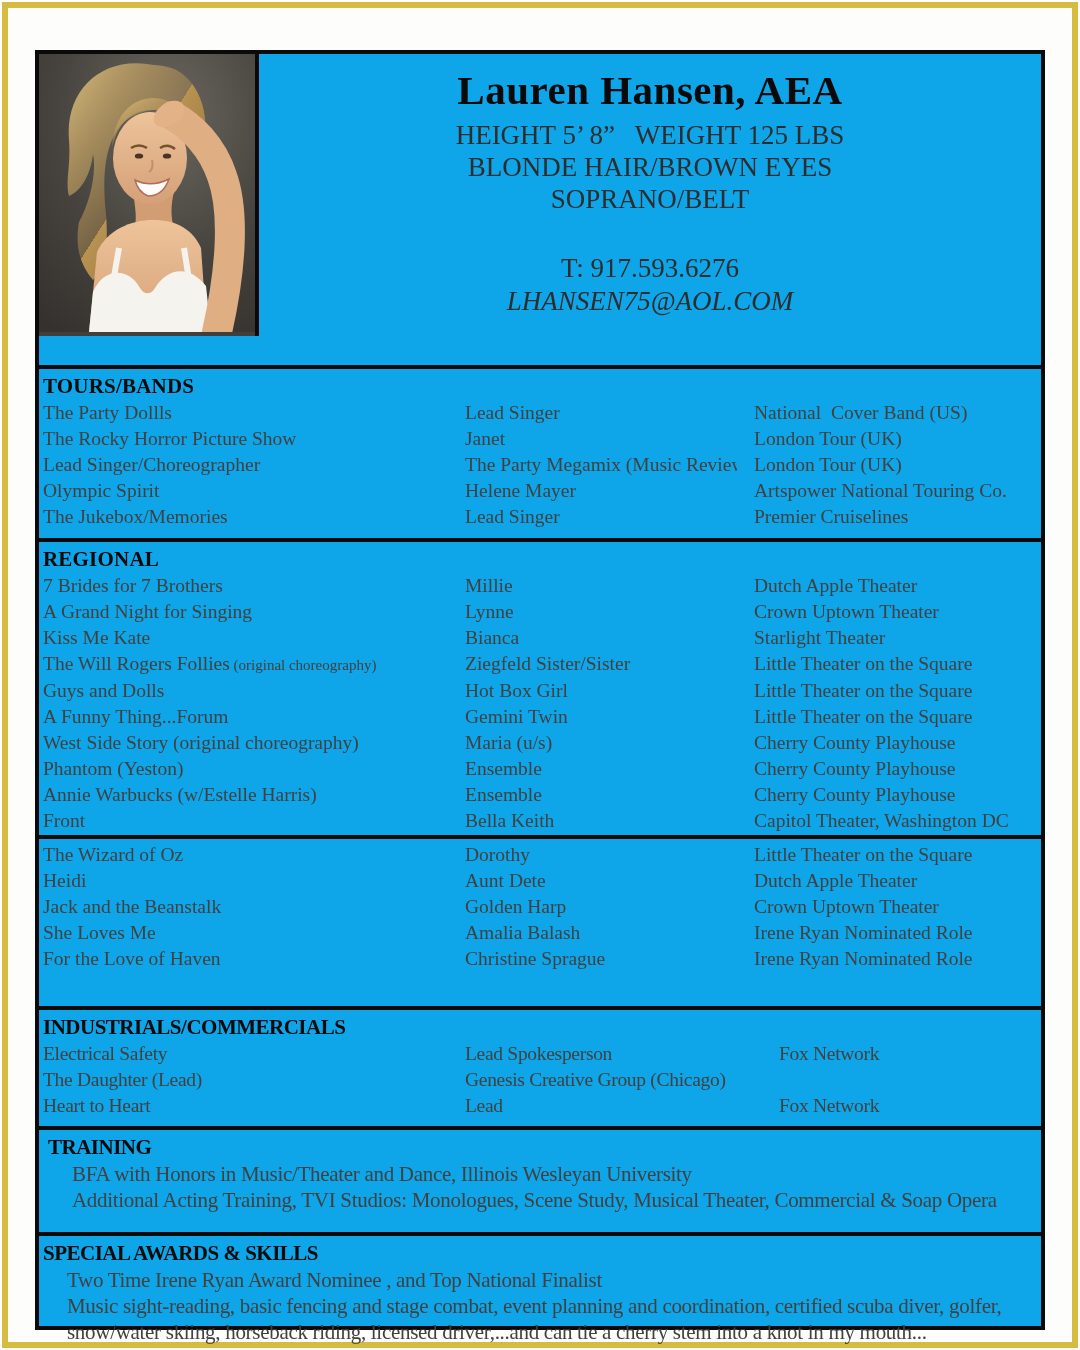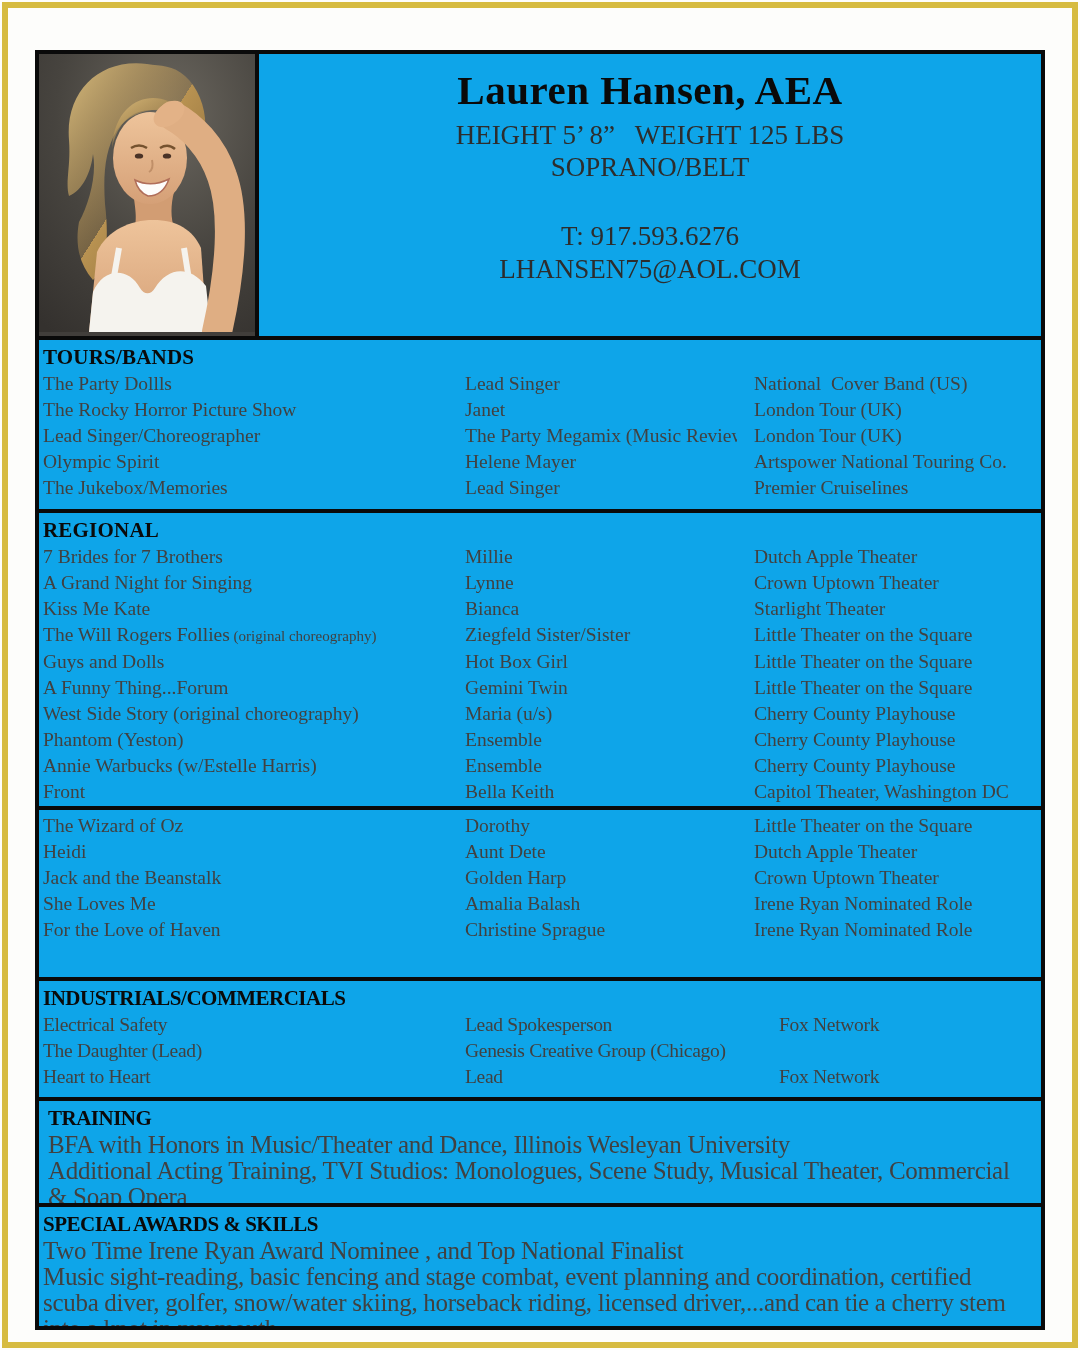--- a/index.html
+++ b/index.html
@@ -10,29 +10,29 @@
          border:4px solid #0a0a0a;box-sizing:border-box;background:#0ea5e9;}
   .header-row{display:flex;height:282px;}
   .photo-cell{width:220px;height:282px;border-right:4px solid #0a0a0a;box-sizing:border-box;
               background:#413e3b;flex:0 0 auto;overflow:hidden;}
   .photo-cell svg{display:block;}
   .header-info{flex:1;text-align:center;color:#1c1c1c;}
   .name{font-size:41px;font-weight:bold;margin-top:12px;letter-spacing:.5px;color:#0a0a0a;line-height:48px;}
   .stat{font-size:27px;line-height:32px;color:#2d2d2d;}
   .stat.first{margin-top:5px;}
   .stat.phone{margin-top:37px;}
-  .stat.email{line-height:34px;}
+  .stat.email{line-height:34px;font-style:italic;}
   .section{box-sizing:border-box;border-top:4px solid #0a0a0a;padding:3px 14px 0 4px;overflow:hidden;}
-  .sec-tours{height:173px;} .sec-regional{height:297px;} .sec-tya{height:171px;}
+  .sec-tours{height:173px;margin-top:29px;} .sec-regional{height:297px;} .sec-tya{height:171px;}
   .sec-industrials{height:120px;} .sec-training{height:106px;padding-left:9px;} .sec-awards{height:123px;}
   .sec-title{font-size:21px;font-weight:bold;line-height:28px;color:#0a0a0a;letter-spacing:.2px;}
   .row{display:grid;grid-template-columns:405px 272px 1fr;line-height:26px;gap:17px;}
   .c{font-size:19.5px;color:#414141;white-space:nowrap;overflow:hidden;}
   .note{font-size:15px;}
-  .tline{font-size:25px;line-height:26px;color:#414141;}
+  .tline{font-size:21px;line-height:26px;color:#414141;margin-left:24px;}
   .condensed .sec-title{letter-spacing:-0.5px;}
   .condensed .c,.condensed .tline{letter-spacing:-0.3px;}
   .sec-industrials .row{grid-template-columns:405px 297px 1fr;}
 </style>
 </head>
 <body>
 
 <div class="page">
   <div class="gold-frame"></div>
   <div class="sheet">
@@ -88,20 +88,21 @@
 
           <path fill="none" stroke="#dfae83" stroke-width="30" stroke-linecap="round" d="M178,278 C192,216 196,158 183,122 C173,92 152,72 134,62"></path>
 
           <ellipse cx="130" cy="60" rx="17" ry="11" fill="#e3b287" transform="rotate(-34 130 60)"></ellipse>
         </svg>
       </div>
 
       <div class="header-info">
         <div class="name">Lauren Hansen, AEA</div>
         <div class="stat first">HEIGHT 5’ 8”&nbsp;&nbsp; WEIGHT 125 LBS</div>
+        <div class="stat">BLONDE HAIR/BROWN EYES</div>
         <div class="stat">SOPRANO/BELT</div>
         <div class="stat phone">T: 917.593.6276</div>
         <div class="stat email">LHANSEN75@AOL.COM</div>
       </div>
     </div>
 
     <div id="sections">
         <section class="section sec-tours">
           <div class="sec-title">TOURS/BANDS</div>
           <div class="row">

